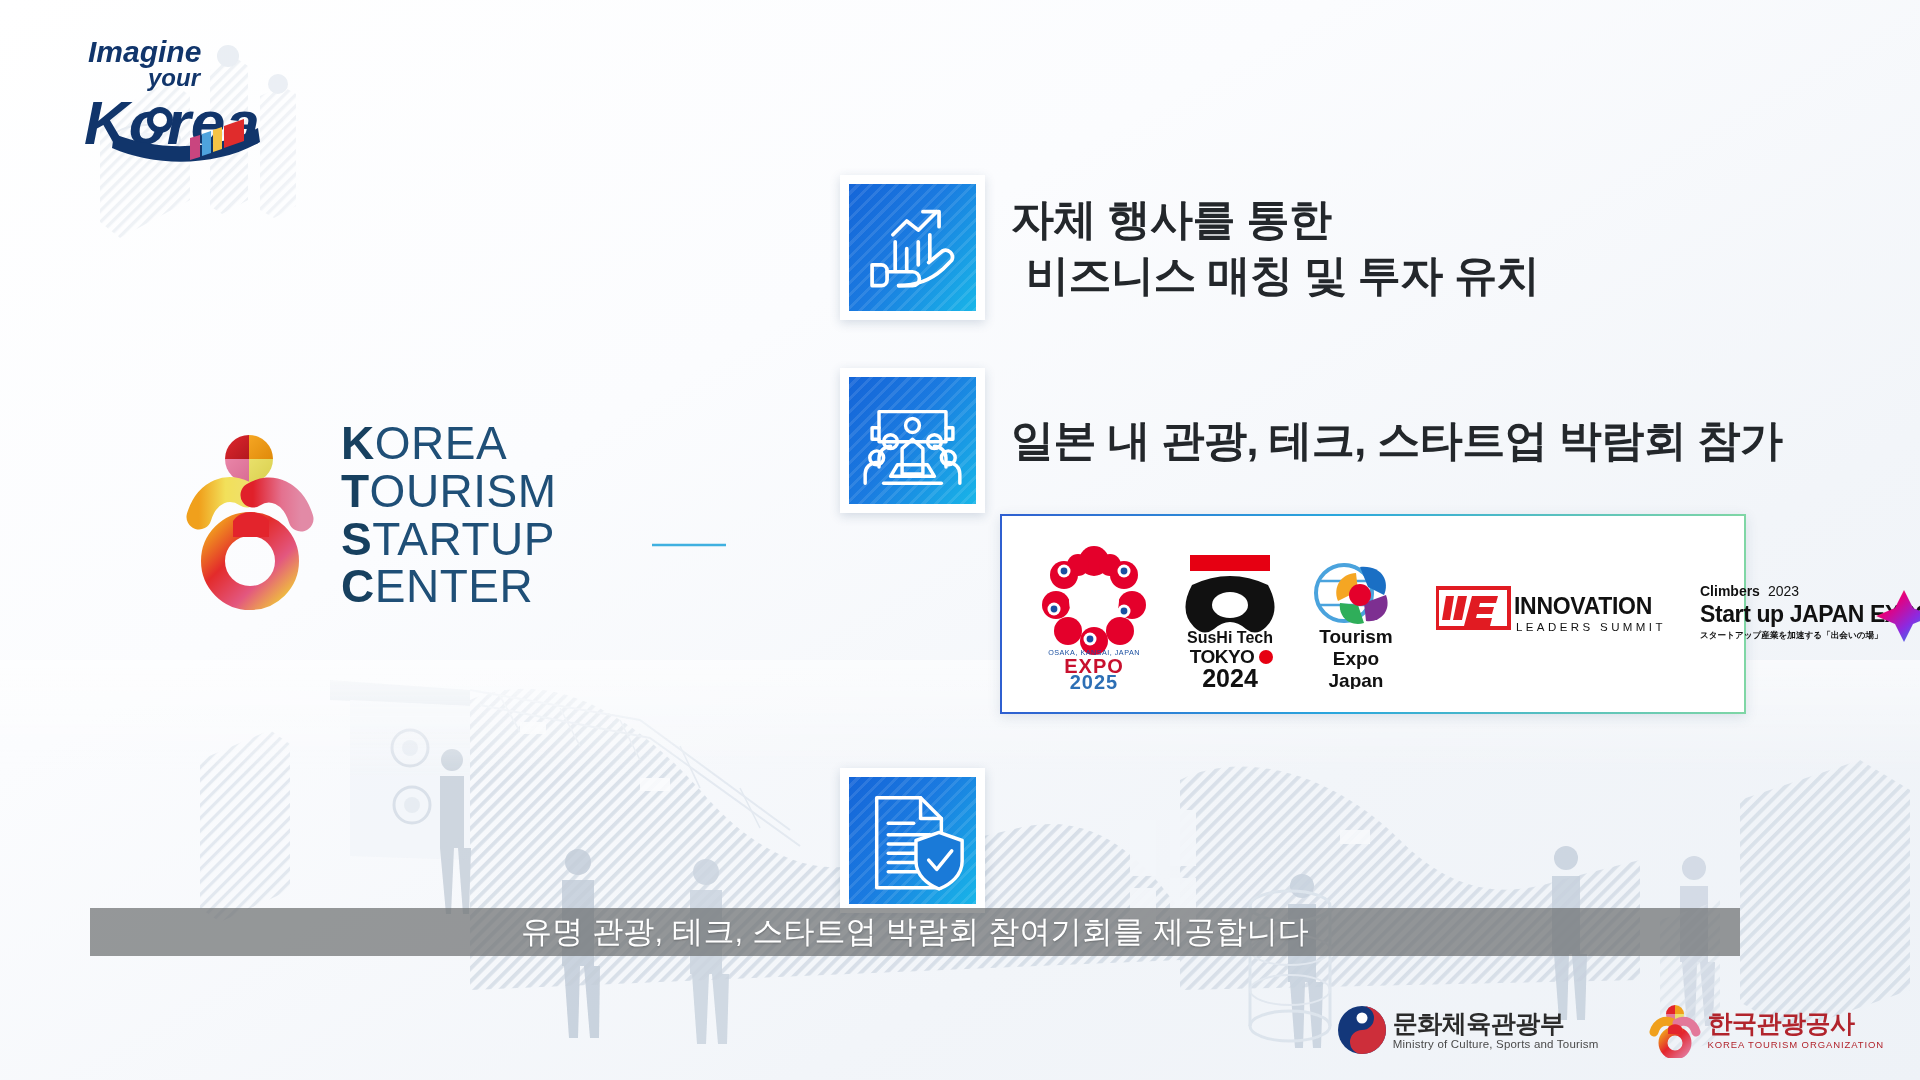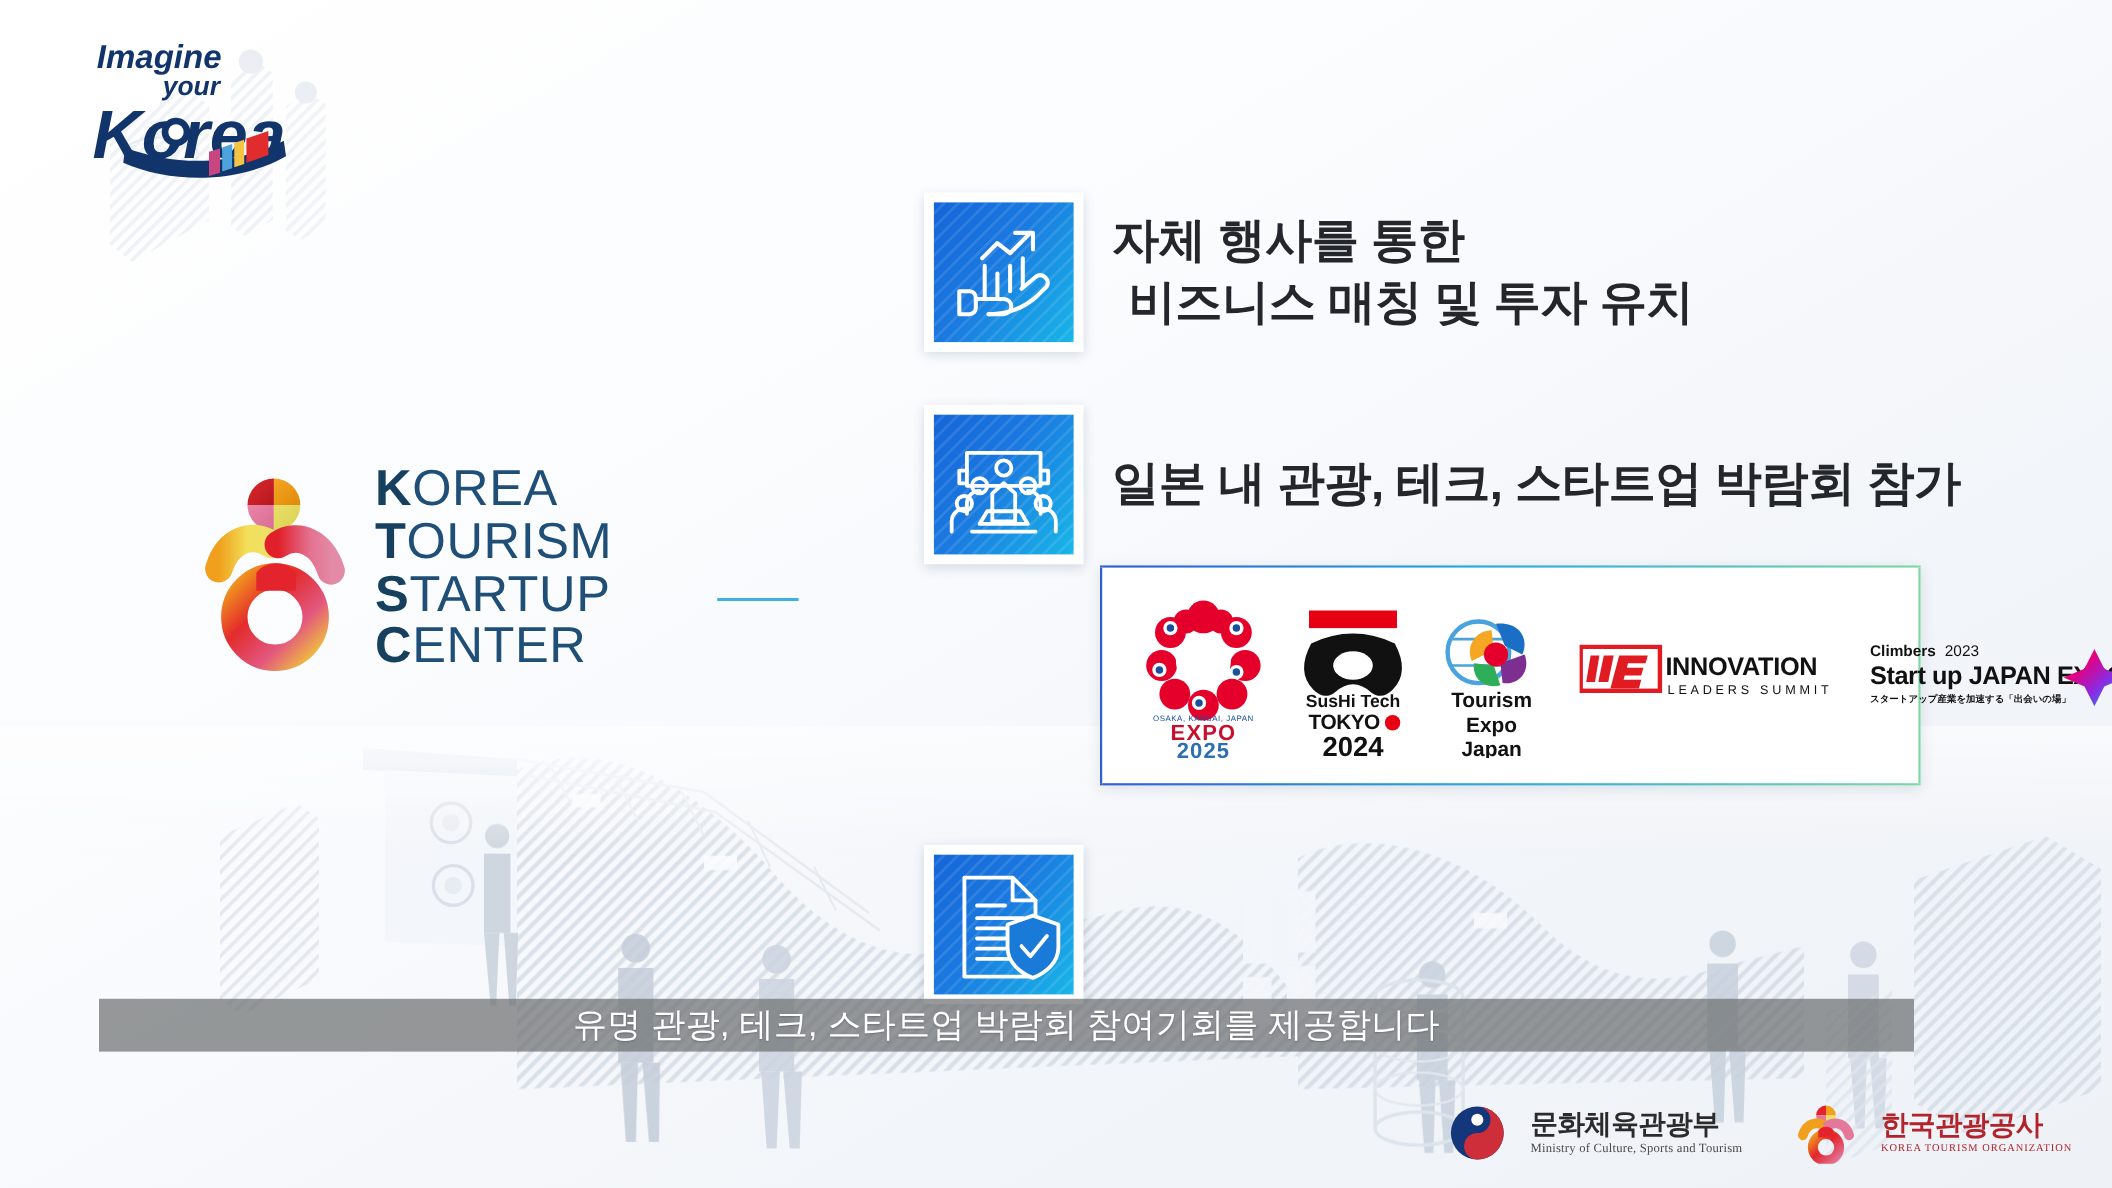--- a/index.html
+++ b/index.html
@@ -149,21 +149,21 @@
     text-shadow: 0 1px 2px rgba(0,0,0,.25);
     white-space: nowrap;
   }
 
   
   .footer-logos {
     position: absolute;
     right: 48px; bottom: 22px;
     display: flex; align-items: center; gap: 48px;
   }
-  .org-logo { display: flex; align-items: center; gap: 22px; font-family: Liberation Serif, serif; }
+  .org-logo { display: flex; align-items: center; gap: 5px; }
   .org-text { display: flex; flex-direction: column; }
   .org-ko {
     font-size: 25px; font-weight: 700; color: #2b2b2b;
     line-height: 1.05; letter-spacing: -.5px; white-space: nowrap;
   }
   .org-ko.red { color: #b1242c; }
   .org-en {
     font-size: 11.5px; color: #4a4a4a; letter-spacing: .2px;
     white-space: nowrap; margin-top: 2px;
   }

